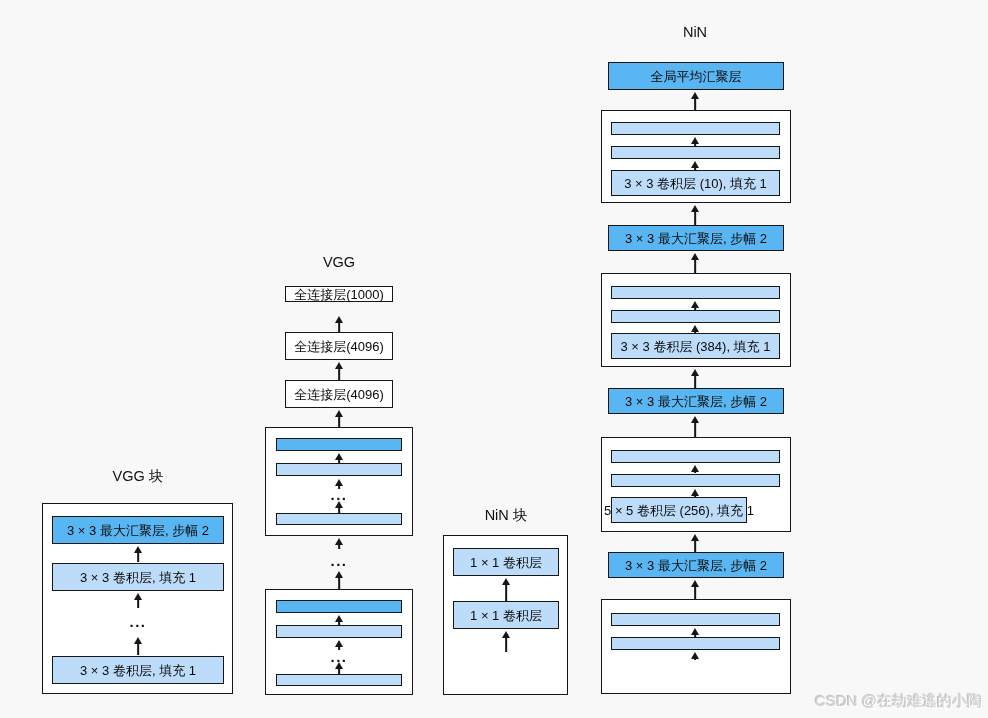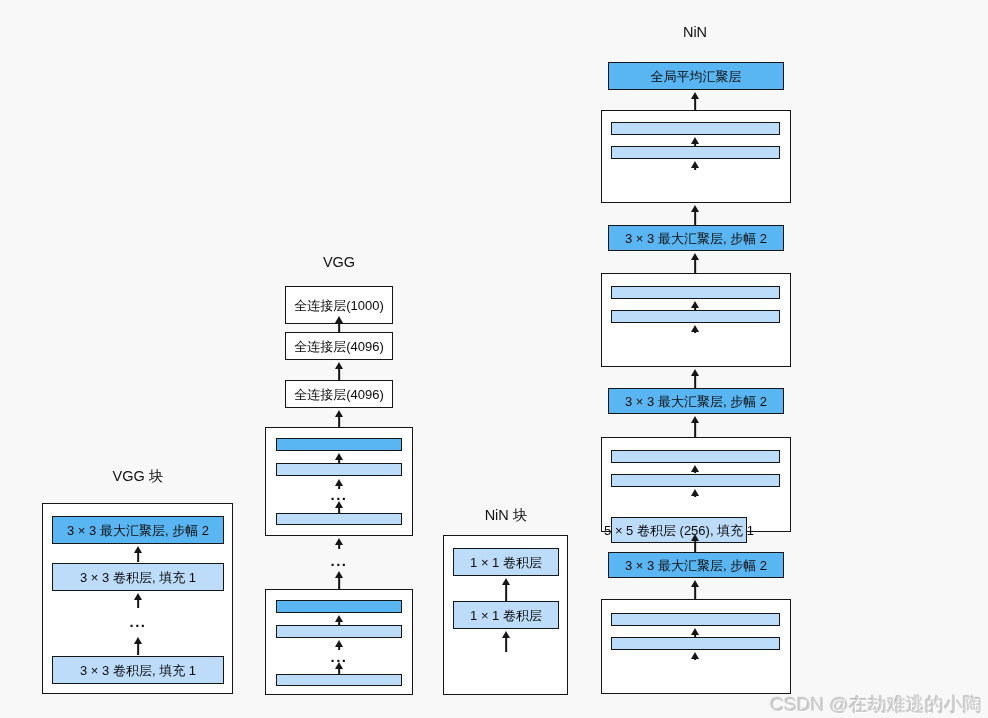--- a/index.html
+++ b/index.html
@@ -61,21 +61,21 @@
   }
   .dots{
     position:absolute;
     transform:translate(-50%,-50%);
     font-size:15px;font-weight:700;letter-spacing:1.5px;
     color:#111;line-height:1;
   }
   .watermark{
     position:absolute;
     right:6px;top:692px;
-    font-size:19px;
+    font-size:15px;
     color:var(--watermark,#d0d0d0);
     text-shadow:1px 1px 0 #ffffff,-1px -1px 1px #b5b5b5;
     white-space:nowrap;
   }
 </style>
 </head>
 <body>
 
 <div class="canvas">
 
@@ -83,21 +83,21 @@
   <div class="box outer" style="left:42px;top:503px;width:191px;height:191px;"></div>
   <div class="box dark" style="left:52px;top:516px;width:172px;height:28px;">3 × 3 最大汇聚层, 步幅 2</div>
   <div class="arrow" style="left:138px;top:546px;height:16px;"></div>
   <div class="box light" style="left:52px;top:563px;width:172px;height:28px;">3 × 3 卷积层, 填充 1</div>
   <div class="arrow" style="left:138px;top:593px;height:15px;"></div>
   <div class="dots" style="left:138px;top:621px;">...</div>
   <div class="arrow" style="left:138px;top:637px;height:18px;"></div>
   <div class="box light" style="left:52px;top:656px;width:172px;height:28px;">3 × 3 卷积层, 填充 1</div>
 
   <div class="title" style="left:339px;top:254px;">VGG</div>
-  <div class="box" style="left:285px;top:286px;width:108px;height:38px;">全连接层(1000)</div>
+  <div class="box" style="left:285px;top:286px;width:108px;height:16px;">全连接层(1000)</div>
   <div class="arrow" style="left:339px;top:316px;height:16px;"></div>
   <div class="box" style="left:285px;top:332px;width:108px;height:28px;">全连接层(4096)</div>
   <div class="arrow" style="left:339px;top:362px;height:18px;"></div>
   <div class="box" style="left:285px;top:380px;width:108px;height:28px;">全连接层(4096)</div>
   <div class="arrow" style="left:339px;top:410px;height:17px;"></div>
 
   <div class="box outer" style="left:265px;top:427px;width:148px;height:109px;"></div>
   <div class="bar dark" style="left:276px;top:438px;width:126px;height:13px;"></div>
   <div class="arrow" style="left:339px;top:453px;height:10px;"></div>
   <div class="bar light" style="left:276px;top:463px;width:126px;height:13px;"></div>
@@ -128,41 +128,43 @@
 
   <div class="title" style="left:695px;top:24px;">NiN</div>
   <div class="box dark" style="left:608px;top:62px;width:176px;height:28px;">全局平均汇聚层</div>
   <div class="arrow" style="left:695px;top:92px;height:18px;"></div>
 
   <div class="box outer" style="left:601px;top:110px;width:190px;height:93px;"></div>
   <div class="bar light" style="left:611px;top:122px;width:169px;height:13px;"></div>
   <div class="arrow" style="left:695px;top:137px;height:9px;"></div>
   <div class="bar light" style="left:611px;top:146px;width:169px;height:13px;"></div>
   <div class="arrow" style="left:695px;top:161px;height:9px;"></div>
+  <div class="box light" style="left:611px;top:170px;width:169px;height:26px;">3 × 3 卷积层 (10), 填充 1</div>
   <div class="arrow" style="left:695px;top:205px;height:20px;"></div>
 
   <div class="box dark" style="left:608px;top:225px;width:176px;height:26px;">3 × 3 最大汇聚层, 步幅 2</div>
   <div class="arrow" style="left:695px;top:253px;height:20px;"></div>
 
   <div class="box outer" style="left:601px;top:273px;width:190px;height:94px;"></div>
   <div class="bar light" style="left:611px;top:286px;width:169px;height:13px;"></div>
   <div class="arrow" style="left:695px;top:301px;height:9px;"></div>
   <div class="bar light" style="left:611px;top:310px;width:169px;height:13px;"></div>
   <div class="arrow" style="left:695px;top:325px;height:8px;"></div>
+  <div class="box light" style="left:611px;top:333px;width:169px;height:26px;">3 × 3 卷积层 (384), 填充 1</div>
   <div class="arrow" style="left:695px;top:369px;height:19px;"></div>
 
   <div class="box dark" style="left:608px;top:388px;width:176px;height:26px;">3 × 3 最大汇聚层, 步幅 2</div>
   <div class="arrow" style="left:695px;top:416px;height:21px;"></div>
 
   <div class="box outer" style="left:601px;top:437px;width:190px;height:95px;"></div>
   <div class="bar light" style="left:611px;top:450px;width:169px;height:13px;"></div>
   <div class="arrow" style="left:695px;top:465px;height:8px;"></div>
   <div class="bar light" style="left:611px;top:474px;width:169px;height:13px;"></div>
   <div class="arrow" style="left:695px;top:489px;height:8px;"></div>
-  <div class="box light" style="left:611px;top:497px;width:136px;height:26px;margin-top:20px;">5 × 5 卷积层 (256), 填充 1</div>
+  <div class="box light" style="left:611px;top:497px;width:136px;height:26px;">5 × 5 卷积层 (256), 填充 1</div>
   <div class="arrow" style="left:695px;top:534px;height:18px;"></div>
 
   <div class="box dark" style="left:608px;top:552px;width:176px;height:26px;">3 × 3 最大汇聚层, 步幅 2</div>
   <div class="arrow" style="left:695px;top:580px;height:19px;"></div>
 
   <div class="box outer" style="left:601px;top:599px;width:190px;height:95px;"></div>
   <div class="bar light" style="left:611px;top:613px;width:169px;height:13px;"></div>
   <div class="arrow" style="left:695px;top:628px;height:9px;"></div>
   <div class="bar light" style="left:611px;top:637px;width:169px;height:13px;"></div>
   <div class="arrow" style="left:695px;top:652px;height:8px;"></div>

